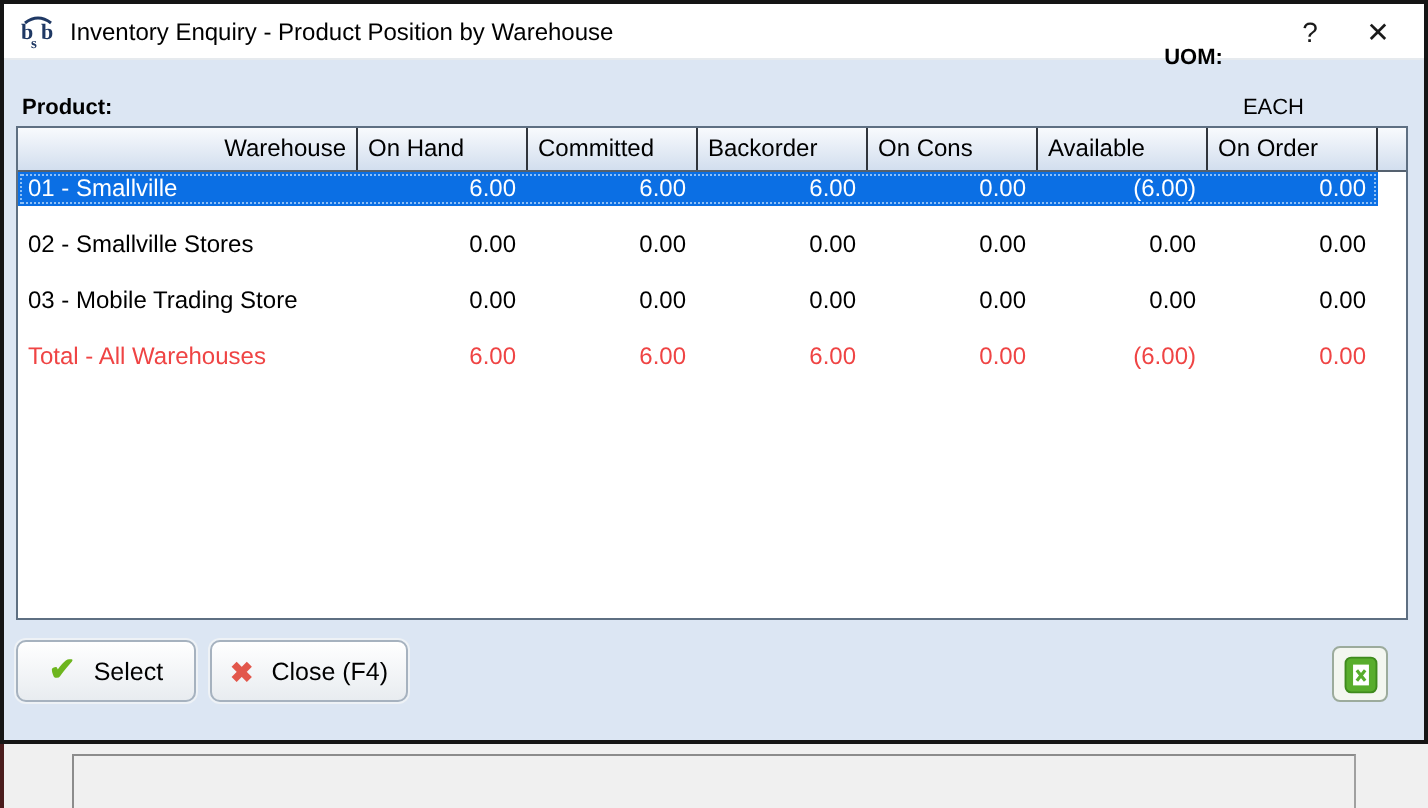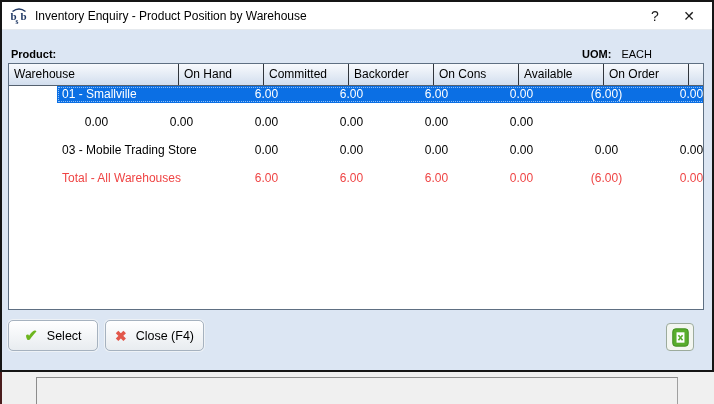--- a/index.html
+++ b/index.html
@@ -23,43 +23,43 @@
     width:34px; height:27px; display:flex; align-items:center; justify-content:center;
     font-size:14px; color:#1a1a1a; cursor:default;
   }
   .win-btn.help { margin-left:auto; }
   .win-btn.close { margin-right:6px; }
   
   .product-bar { height:30px; display:flex; align-items:flex-end; font-size:11px; }
   .plabel { font-weight:bold; margin-left:9px; }
   .pvalue { margin-left:9px; }
   .uom-group { margin-left:auto; padding-right:60px; display:flex; }
-  .uom-group .pvalue { margin-left:10px; }
+  .uom-group .pvalue { margin-left:10px;margin-top:25px; }
   
   .table {
     position:absolute; left:6px; top:61px; width:696px; height:247px;
     background:#ffffff; border:1px solid #5e6f82; font-size:12px; overflow:hidden;
   }
   .thead {
     display:flex; height:22px;
     background:linear-gradient(#f8fafd, #d2deee);
     border-bottom:1px solid #55616f;
   }
   .th {
     border-right:1px solid #30353c; line-height:21px; padding:0 5px;
     white-space:nowrap; overflow:hidden;
   }
-  .th.warehouse { width:170px; }
+  .th.warehouse { width:170px;text-align:right; }
   .th.num { width:85px; text-align:left; }
   .th.filler { flex:1; border-right:none; }
-  .row { display:flex; height:28px; line-height:17px;margin-left:48px; }
+  .row { display:flex; height:28px; line-height:17px; }
   .strip { display:flex; width:680px; height:17px; }
   .cell { white-space:nowrap; overflow:hidden; }
   .cell.warehouse { width:170px; padding-left:5px; }
-  .cell.num { width:85px; text-align:center; padding-right:6px; }
+  .cell.num { width:85px; text-align:right; padding-right:6px; }
   .row.selected .strip {
     background:#0b6fe4; color:#ffffff;
     outline:1px dotted #8fc0f6; outline-offset:-2px;
   }
   .row.total { color:#ef4444; }
   
   .btn {
     position:absolute; top:318px; height:31px;
     background:linear-gradient(#ffffff, #e8ecf0);
     border:1px solid #a6b2bf; border-radius:5px;
@@ -127,20 +127,21 @@
             <div class="cell num">6.00</div>
             <div class="cell num">6.00</div>
             <div class="cell num">6.00</div>
             <div class="cell num">0.00</div>
             <div class="cell num">(6.00)</div>
             <div class="cell num">0.00</div>
           </div>
         </div>
         <div class="row">
           <div class="strip">
+            <div class="cell warehouse">02 - Smallville Stores</div>
             <div class="cell num">0.00</div>
             <div class="cell num">0.00</div>
             <div class="cell num">0.00</div>
             <div class="cell num">0.00</div>
             <div class="cell num">0.00</div>
             <div class="cell num">0.00</div>
           </div>
         </div>
         <div class="row">
           <div class="strip">

